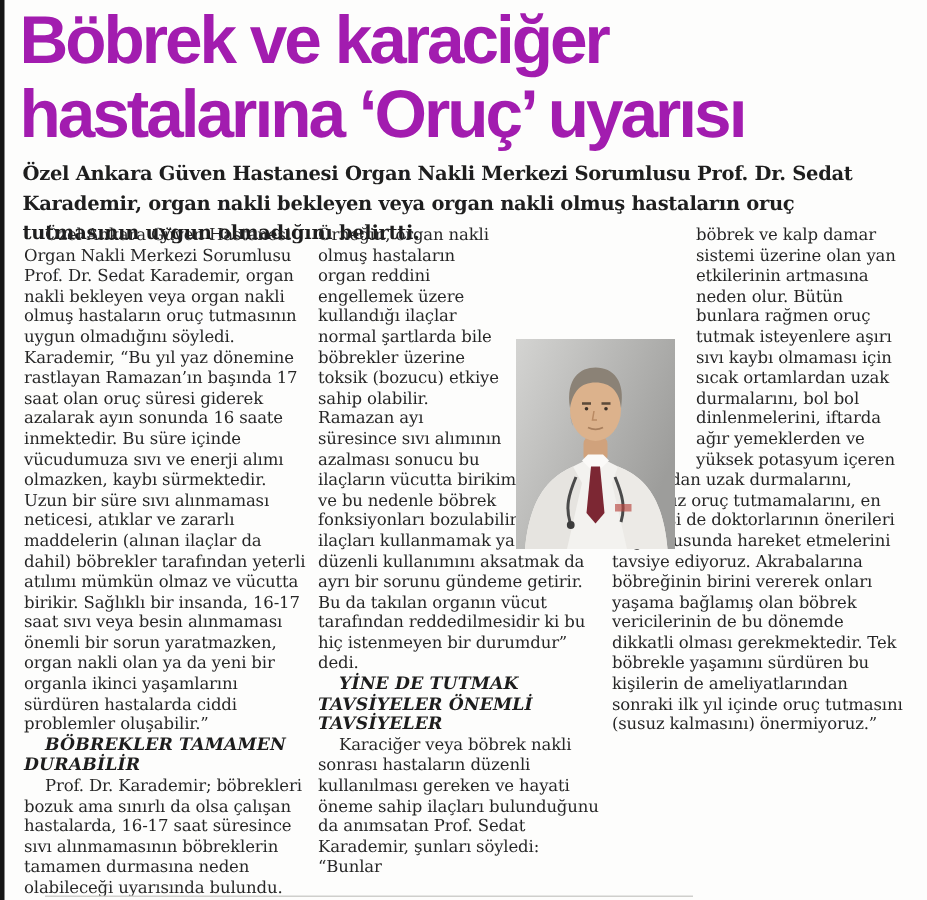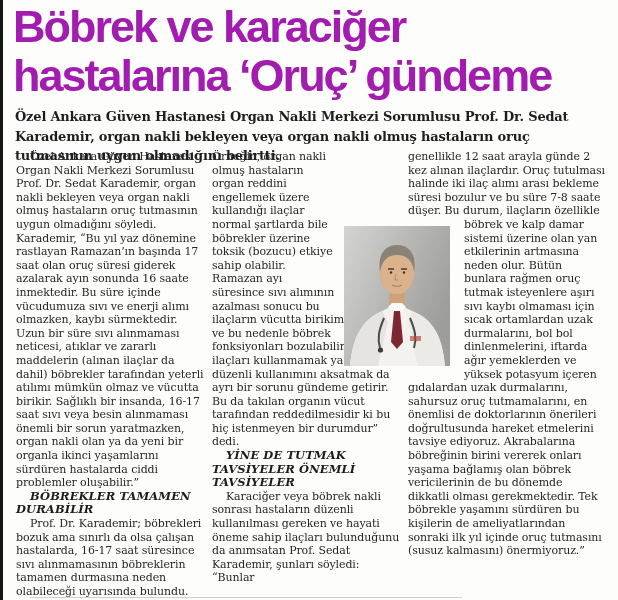--- a/index.html
+++ b/index.html
@@ -36,42 +36,41 @@
   .photo svg{display:block;}
 </style>
 </head>
 <body>
 
 <div class="page">
   <div class="left-border"></div>
 
   <div class="headline">
     <div>Böbrek ve karaciğer</div>
-    <div>hastalarına ‘Oruç’ gündeme</div>
+    <div>hastalarına ‘Oruç’ uyarısı</div>
   </div>
 
   <div class="subtitle">Özel Ankara Güven Hastanesi Organ Nakli Merkezi Sorumlusu Prof. Dr. Sedat Karademir, organ nakli bekleyen veya organ nakli olmuş hastaların oruç tutmasının uygun olmadığını belirtti.</div>
 
   <div class="col col1">
     <p class="bt indent">Özel Ankara Güven Hastanesi Organ Nakli Merkezi Sorumlusu Prof. Dr. Sedat Karademir, organ nakli bekleyen veya organ nakli olmuş hastaların oruç tutmasının uygun olmadığını söyledi. Karademir, “Bu yıl yaz dönemine rastlayan Ramazan’ın başında 17 saat olan oruç süresi giderek azalarak ayın sonunda 16 saate inmektedir. Bu süre içinde vücudumuza sıvı ve enerji alımı olmazken, kaybı sürmektedir. Uzun bir süre sıvı alınmaması neticesi, atıklar ve zararlı maddelerin (alınan ilaçlar da dahil) böbrekler tarafından yeterli atılımı mümkün olmaz ve vücutta birikir.  Sağlıklı bir insanda, 16-17 saat sıvı veya besin alınmaması önemli bir sorun yaratmazken, organ nakli olan ya da yeni bir organla ikinci yaşamlarını sürdüren hastalarda ciddi problemler oluşabilir.”</p>
     <h3 class="subhead">BÖBREKLER TAMAMEN DURABİLİR</h3>
     <p class="bt indent">Prof. Dr. Karademir; böbrekleri bozuk ama sınırlı da olsa çalışan hastalarda, 16-17 saat süresince sıvı alınmamasının böbreklerin tamamen durmasına neden olabileceği uyarısında bulundu. Karademir, “O güne kadar diyalize</p>
   </div>
 
   <div class="col col2">
     <p class="bt">
       <span class="spacer-r"></span>
       <span>Örneğin, organ nakli olmuş hastaların organ reddini engellemek üzere kullandığı ilaçlar normal şartlarda bile böbrekler üzerine toksik (bozucu) etkiye sahip olabilir. Ramazan ayı süresince sıvı alımının azalması sonucu bu ilaçların vücutta birikimi artabilir ve bu nedenle böbrek fonksiyonları bozulabilir. Bu ilaçları kullanmamak ya da düzenli kullanımını aksatmak da ayrı bir sorunu gündeme getirir. Bu da takılan organın vücut tarafından reddedilmesidir ki bu hiç istenmeyen bir durumdur” dedi.</span>
     </p>
     <h3 class="subhead">YİNE DE TUTMAK TAVSİYELER ÖNEMLİ TAVSİYELER</h3>
     <p class="bt indent">Karaciğer veya böbrek nakli sonrası hastaların düzenli kullanılması gereken ve hayati öneme sahip ilaçları bulunduğunu da anımsatan Prof. Sedat Karademir, şunları söyledi: “Bunlar</p>
   </div>
 
   <div class="col col3">
-    <p class="bt">genellikle 12 saat arayla günde 2 kez alınan ilaçlardır.  Oruç tutulması halinde iki ilaç alımı arası bekleme süresi bozulur ve bu süre 7-8 saate düşer. Bu durum, ilaçların özellikle</p>
     <p class="bt">
       <span class="spacer-l"></span>
       <span>böbrek ve kalp damar sistemi üzerine olan yan etkilerinin artmasına neden olur. Bütün bunlara rağmen oruç tutmak isteyenlere aşırı sıvı kaybı olmaması için sıcak ortamlardan uzak durmalarını, bol bol dinlenmelerini, iftarda ağır yemeklerden ve yüksek potasyum içeren gıdalardan uzak durmalarını, sahursuz oruç tutmamalarını, en önemlisi de doktorlarının önerileri doğrultusunda hareket etmelerini tavsiye ediyoruz. Akrabalarına böbreğinin birini vererek onları yaşama bağlamış olan böbrek vericilerinin de bu dönemde dikkatli olması gerekmektedir. Tek böbrekle yaşamını sürdüren bu kişilerin de ameliyatlarından sonraki ilk yıl içinde oruç tutmasını (susuz kalmasını) önermiyoruz.”</span>
     </p>
   </div>
 
   <div class="photo">
     <svg width="106" height="140" viewBox="0 0 106 140">
       <defs>
         <linearGradient id="pbg" x1="0" y1="0" x2="1" y2="0.55">

